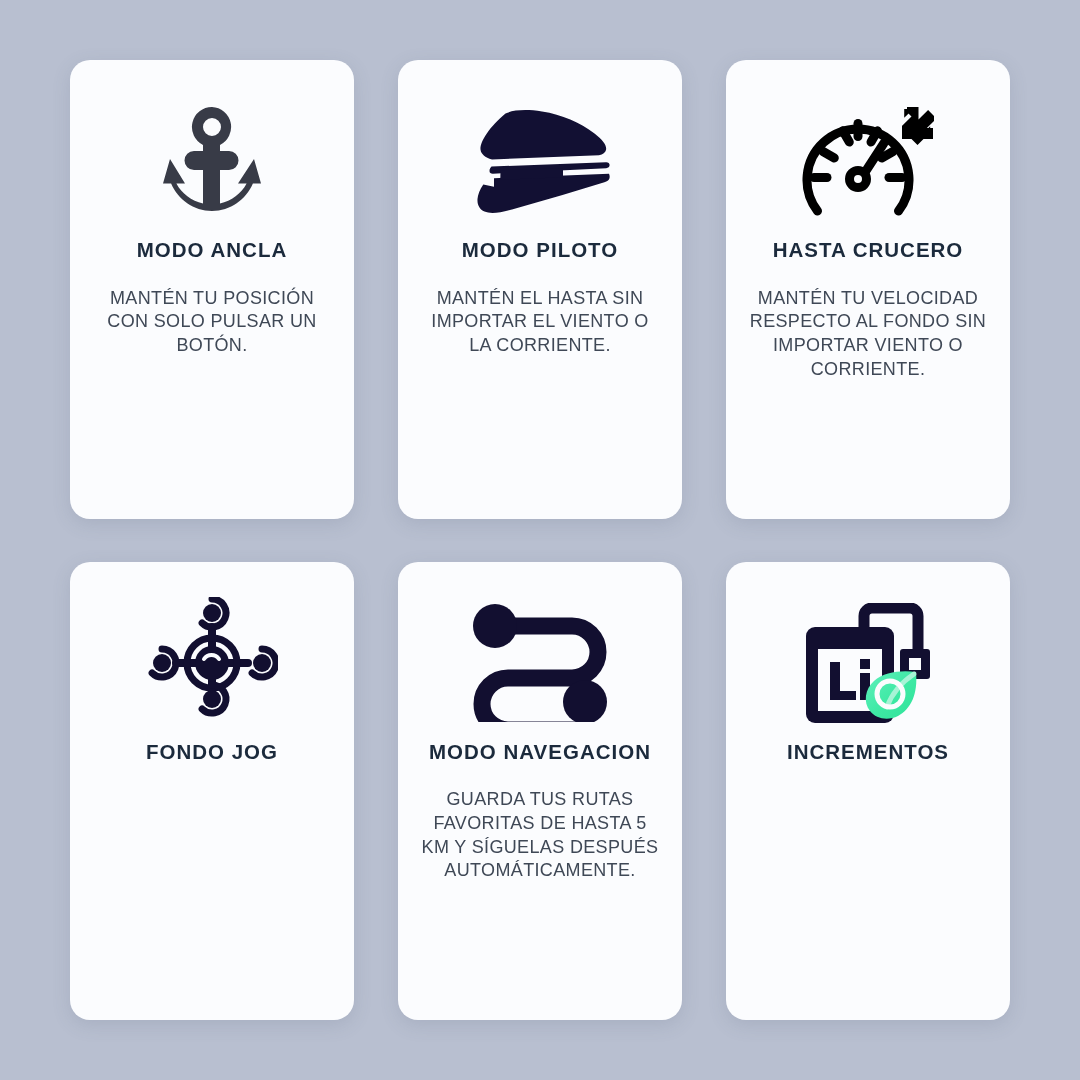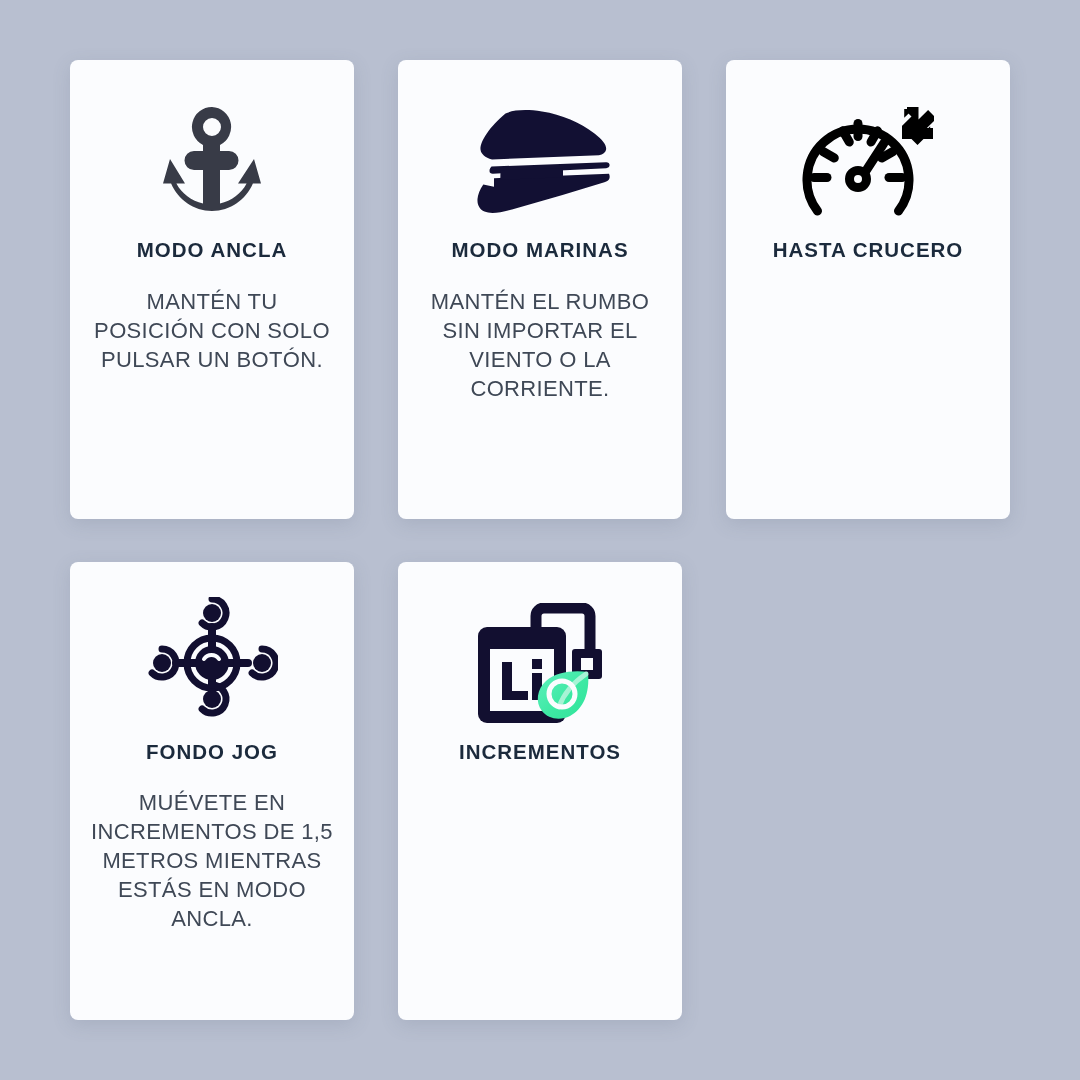--- a/index.html
+++ b/index.html
@@ -19,21 +19,21 @@
     box-sizing: border-box;
     padding: 60px 70px;
     display: grid;
     grid-template-columns: repeat(3, 1fr);
     grid-template-rows: repeat(2, 1fr);
     column-gap: 44px;
     row-gap: 43px;
   }
   .card {
     background: #fbfcfe;
-    border-radius: 8px;
+    border-radius: 20px;
     box-shadow: 0 5px 18px rgba(90, 100, 125, 0.17);
     display: flex;
     flex-direction: column;
     align-items: center;
     box-sizing: border-box;
     padding: 38px 20px 22px 20px;
     overflow: hidden;
   }
   .icon-wrap {
     height: 126px;
@@ -47,21 +47,21 @@
     font-size: 20.5px;
     font-weight: bold;
     letter-spacing: 1.0px;
     color: #1b2a3c;
     text-align: center;
     line-height: 1.2;
     white-space: nowrap;
   }
   .card-desc {
     margin-top: 24px;
-    font-size: 22px;
+    font-size: 18px;
     font-weight: 400;
     letter-spacing: 0.35px;
     color: #3f4856;
     text-align: center;
     line-height: 1.32;
     max-width: 248px;
   }
   .card.wide-desc .card-desc { max-width: 262px; }
 </style>
 </head>
@@ -85,22 +85,22 @@
     <div class="icon-wrap">
       <svg width="140" height="104" viewBox="0 0 140 104" fill="none">
         <g fill="#121033">
           <path d="M35.5 4.5C43 1 56 0 72 2.5c20 3 38 11 52.5 22 8.5 6.5 12.5 12 11.5 16.5-.6 2.7-3 4.4-7 5.3L22 50.5C15 48.5 11 45 10.5 40.5c-.8-7 8.5-22.5 25-36z"></path>
           <path d="M21.5 57.5 136 53.3c2.2-.1 3.6 1 3.6 2.8s-1.4 3-3.4 3.1L23 64.7c-2.1.1-3.5-1-3.5-2.8s.8-3.2 2-4.4z"></path>
           <path d="M24 69.2 139 64.8c.7 1.7.9 3.3.4 4.7-.6 1.8-2.3 3-5 3.8L92.5 86 42 100.5c-13 3.7-22 4.4-27.5 2-5-2.2-7.4-6.6-7-12.5.3-4.4 2.3-9.4 5.8-14.6l10.7 2.4z"></path>
           <path d="M30.5 61.2 93 58.9v9.4l-62.7 2.4z"></path>
         </g>
       </svg>
     </div>
-    <div class="card-title">MODO MARINAS</div>
-    <div class="card-desc">MANTÉN EL RUMBO SIN IMPORTAR EL VIENTO O LA CORRIENTE.</div>
+    <div class="card-title">MODO PILOTO</div>
+    <div class="card-desc">MANTÉN EL HASTA SIN IMPORTAR EL VIENTO O LA CORRIENTE.</div>
   </div>
 
   <div class="card wide-desc">
     <div class="icon-wrap">
       <svg width="132" height="116" viewBox="0 0 132 116" fill="none">
         <g stroke="#000" stroke-width="9" stroke-linecap="round" fill="none">
           <path d="M15.5 108a51 51 0 1 1 81 0"></path>
           <path d="M12 74.5H25"></path>
           <path d="M21 48.5 32.3 55"></path>
           <path d="M40.8 27.8 47.3 39"></path>
@@ -111,20 +111,21 @@
           <path d="M63.5 68.5 82 40"></path>
         </g>
         <circle cx="56" cy="76" r="8.5" stroke="#000" stroke-width="9" fill="none"></circle>
         <g fill="#000">
           <path d="M105 4h11.5v12.6l9.6-9.6 8.4 8.4-9.6 9.6H131V36h-9.5l-6 6-6-6H100V23h-.1l9.6-9.6-4.5-4.5V4z"></path>
           <path d="M103 6h8l-6.4 6.4 17.2 17.2 6.4-6.4v8.8h-8.8l2.4-2.4-17.2-17.2-2.4 2.4V6z"></path>
         </g>
       </svg>
     </div>
     <div class="card-title">HASTA CRUCERO</div>
+    <div class="card-desc">MANTÉN TU VELOCIDAD RESPECTO AL FONDO SIN IMPORTAR VIENTO O CORRIENTE.</div>
   </div>
 
   <div class="card wide-desc">
     <div class="icon-wrap">
       <svg width="132" height="132" viewBox="0 0 132 132" fill="none">
         <g stroke="#120f30" stroke-width="8" stroke-linecap="round">
           <path d="M66 30v22M66 80v22M30 66h22M80 66h22"></path>
         </g>
         <circle cx="66" cy="66" r="25" fill="none" stroke="#120f30" stroke-width="7"></circle>
         <circle cx="66" cy="66" r="17" fill="#120f30"></circle>
@@ -141,23 +142,33 @@
           <path d="M16 52a14 14 0 1 1-9.9 23.9" stroke="#120f30" stroke-width="7" fill="none" stroke-linecap="round"></path>
           <circle cx="16" cy="66" r="9" fill="#120f30"></circle>
         </g>
         <g>
           <path d="M116 52a14 14 0 1 1-9.9 23.9" stroke="#120f30" stroke-width="7" fill="none" stroke-linecap="round"></path>
           <circle cx="116" cy="66" r="9" fill="#120f30"></circle>
         </g>
       </svg>
     </div>
     <div class="card-title">FONDO JOG</div>
-    <div class="card-desc">MUÉVETE EN INCREMENTOS DE 1,5 METROS MIENTRAS ESTÁS EN MODO ANCLA.</div>
   </div>
 
+  <div class="card wide-desc">
+    <div class="icon-wrap">
+      <svg width="140" height="118" viewBox="0 0 140 118" fill="none">
+        <path d="M25 22h77a26 26 0 0 1 0 52H38a26 26 0 0 0 0 52h77" stroke="#120f30" stroke-width="17" fill="none" stroke-linecap="round"></path>
+        <circle cx="25" cy="22" r="22" fill="#120f30"></circle>
+        <circle cx="115" cy="98" r="22" fill="#120f30"></circle>
+      </svg>
+    </div>
+    <div class="card-title">MODO NAVEGACION</div>
+    <div class="card-desc">GUARDA TUS RUTAS FAVORITAS DE HASTA 5 KM Y SÍGUELAS DESPUÉS AUTOMÁTICAMENTE.</div>
+  </div>
 
   <div class="card wide-desc">
     <div class="icon-wrap">
       <svg width="128" height="120" viewBox="0 0 128 120" fill="none">
         <defs>
           <linearGradient id="leafgrad" x1="0" y1="0" x2="1" y2="1">
             <stop offset="0%" stop-color="#5ff0bd"></stop>
             <stop offset="55%" stop-color="#3ee9a4"></stop>
             <stop offset="100%" stop-color="#2fe39a"></stop>
           </linearGradient>

